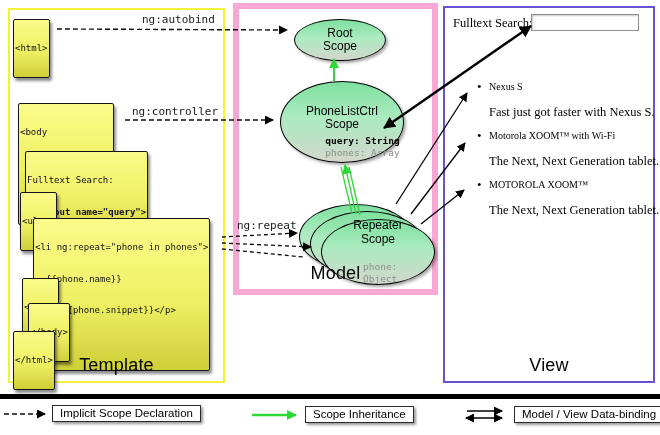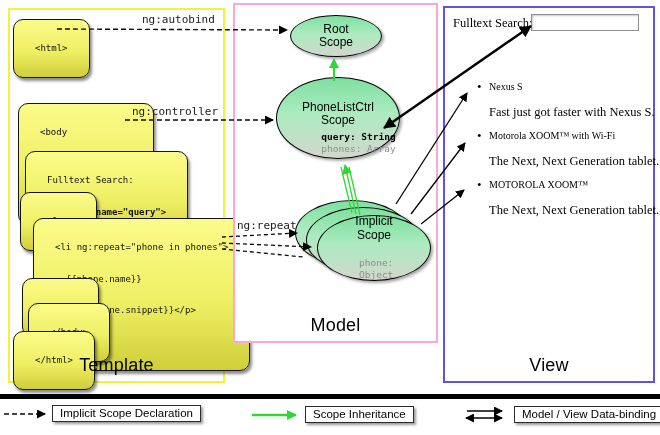--- a/index.html
+++ b/index.html
@@ -1,32 +1,32 @@
 <!DOCTYPE html>
 <html><head>
 <meta charset="utf-8">
 <style>
   * { margin:0; padding:0; box-sizing:border-box; }
   body { background:#fff; font-family:"Liberation Sans", sans-serif; }
   .stage { position:relative; width:660px; height:435px; background:#fff; overflow:hidden; }
 
   .panel { position:absolute; background:#fff; }
   .panel-template { left:8px;  top:8px; width:217px; height:375px; border:2px solid #F2F23B; }
-  .panel-model    { left:233px; top:3px; width:205px; height:340px; border:2px solid #f9a8d4; }
+  .panel-model    { left:233px; top:3px; width:205px; height:292px; border:6px solid #f9a8d4; }
   .panel-view     { left:443px; top:6px; width:212px; height:377px; border:2px solid #6951D6; }
 
   .panel-label { position:absolute; bottom:5px; left:0; width:100%; text-align:center;
     font-size:18px; color:#000; letter-spacing:0.2px; }
 
   
-  .code-box { position:absolute; border:1.5px solid #141414; border-radius:10px;
+  .code-box { position:absolute; border:1.5px solid #141414; border-radius:2px;
     background:linear-gradient(180deg,#FBFB8A 0%,#EFEF64 55%,#CFCF3A 100%);
     box-shadow:2px 3px 3px rgba(0,0,0,0.45);
     font-family:"DejaVu Sans Mono", monospace; font-size:9px; line-height:10.5px;
-    color:#111; padding:2px 21px; white-space:pre; }
+    color:#111; padding:2px 1px; white-space:pre; }
   .code-box .line { white-space:pre; }
   .code-box .bold { font-weight:bold; }
 
   
   .annot { position:absolute; font-family:"DejaVu Sans Mono", monospace; font-size:11px;
     color:#1a1a1a; white-space:pre; }
 
   
   .ellipse { position:absolute; border:1.5px solid #000; border-radius:50%;
     background:linear-gradient(180deg,#7EE09F 0%,#ACEBC0 45%,#D2D7CC 100%);
@@ -114,21 +114,21 @@
       <div class="scope-title">PhoneListCtrl
 Scope</div>
       <div class="props">
         <div class="prop q">query: String</div>
         <div class="prop g">phones: Array</div>
       </div>
     </div>
     <div class="ellipse el-rep-b"></div>
     <div class="ellipse el-rep-m"></div>
     <div class="ellipse el-rep-f">
-      <div class="scope-title">Implicit
+      <div class="scope-title">Repeater
 Scope</div>
       <div class="prop g" style="margin-top:15px;">phone: Object</div>
     </div>
     <div class="panel-label">Model</div>
   </section>
 
   <section class="panel panel-view">
     <div class="view-serif search-label">Fulltext Search:</div>
     <input class="search-input" type="text" value="" style="">
 

